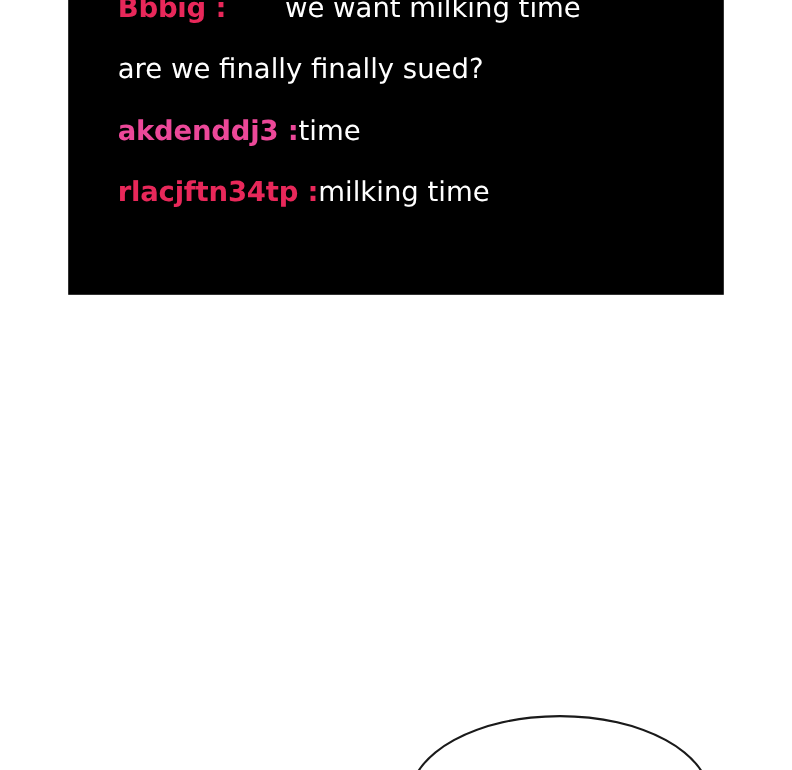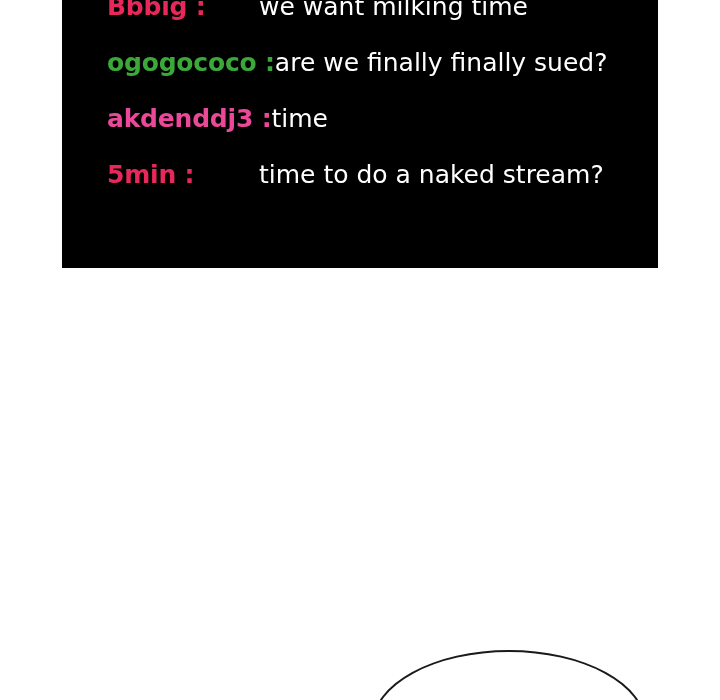--- a/index.html
+++ b/index.html
@@ -71,39 +71,35 @@
 
   <div class="chat-row">
     <span class="chat-user" style="color:#e8285a">
       <span>Bbbig</span>
       <span>:</span>
     </span>
     <span class="chat-msg">we want milking time</span>
   </div>
 
   <div class="chat-row">
-    <span class="chat-user" style="color:#3aa93a">
-      <span>ogogococo</span>
-      <span>:</span>
-    </span>
     <span class="chat-msg">are we finally finally sued?</span>
   </div>
 
   <div class="chat-row">
     <span class="chat-user" style="color:#ec4899">
       <span>akdenddj3</span>
       <span>:</span>
     </span>
     <span class="chat-msg">time</span>
   </div>
 
-
   <div class="chat-row">
     <span class="chat-user" style="color:#e8285a">
-      <span>5min</span>
+      <span>rlacjftn34tp</span>
       <span>:</span>
     </span>
-    <span class="chat-msg">time to do a naked stream?</span>
+    <span class="chat-msg">milking time</span>
   </div>
+
 
 </div>
 
 <div id="speech-bubble"></div>
 
 </body></html>

